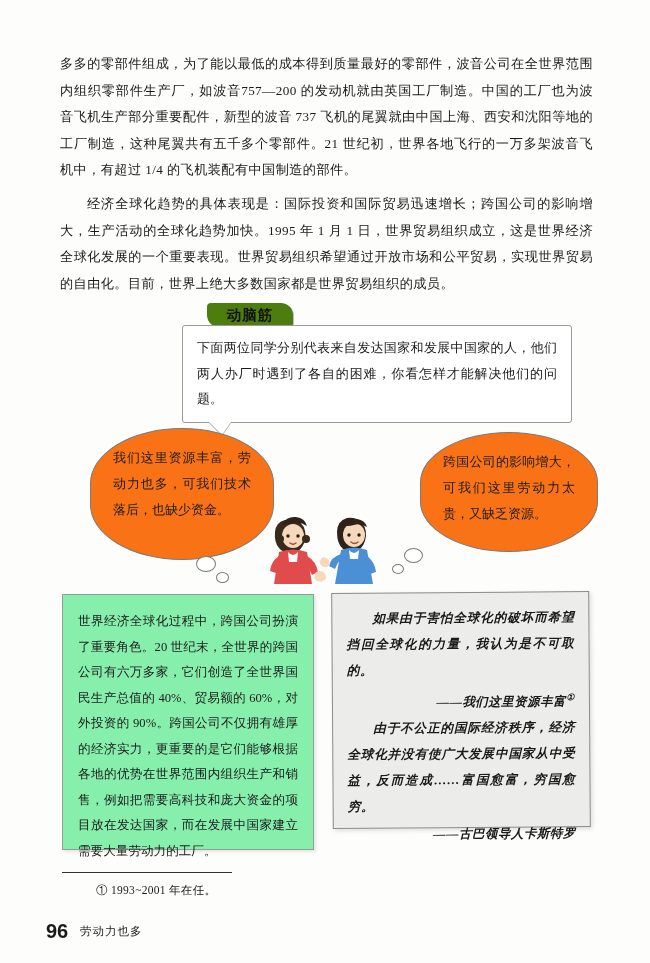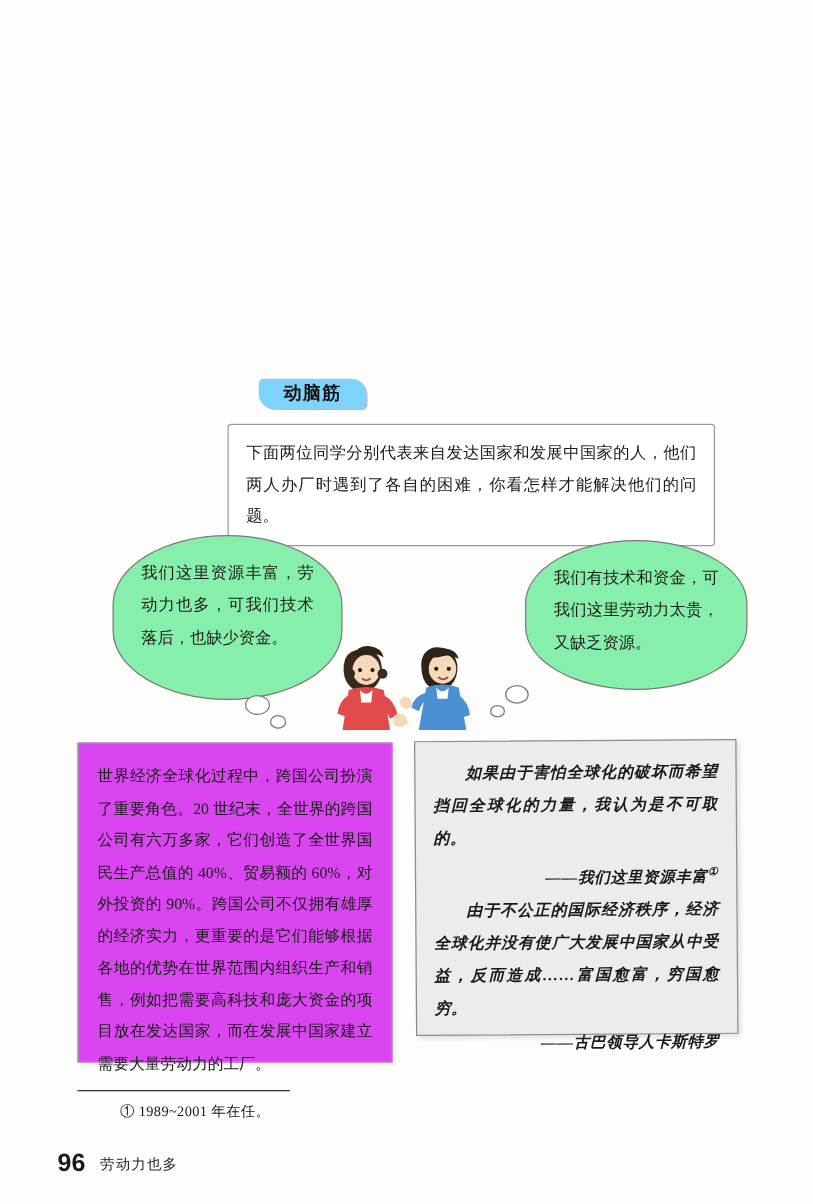--- a/index.html
+++ b/index.html
@@ -43,34 +43,34 @@
     text-indent: 27px;
   }
 
   
   .brain-label {
     position: absolute;
     left: 207px;
     top: 303px;
     width: 86px;
     height: 24px;
-    background: #7dd3fc;
+    background: #4d7c0f;
     border-radius: 4px 12px 4px 12px;
     color: #111;
     font-size: 14.5px;
     font-weight: bold;
     letter-spacing: 1px;
     text-align: center;
     line-height: 24px;
     box-shadow: 1px 1px 0 #bdbdbd;
   }
   .brain-box {
     position: absolute;
     left: 182px;
-    top: 339px;
+    top: 325px;
     width: 390px;
     min-height: 86px;
     border: 1.4px solid #9a9a9a;
     border-radius: 3px;
     background: #fff;
     padding: 9px 14px 10px 14px;
     box-sizing: border-box;
     font-size: 13px;
     line-height: 25.5px;
     text-align: justify;
@@ -86,21 +86,21 @@
     border-right: 9px solid transparent;
     border-top: 13px solid #fff;
     filter: drop-shadow(0 1px 0 #9a9a9a);
   }
 
   
   .bubble {
     position: absolute;
     border: 1.3px solid #7a7a7a;
     border-radius: 50% / 42%;
-    background: #86efac;
+    background: #f97316;
     box-sizing: border-box;
     font-size: 13px;
     line-height: 26px;
     text-align: justify;
     text-justify: inter-ideograph;
     padding: 16px 22px;
   }
   #bubble-left {
     left: 90px;
     top: 428px;
@@ -141,21 +141,21 @@
     line-height: 25.5px;
     text-align: justify;
     text-justify: inter-ideograph;
   }
   #panel-left {
     left: 62px;
     top: 594px;
     width: 252px;
     height: 256px;
     border: 1.3px solid #999;
-    background: #d946ef;
+    background: #86efac;
     padding: 14px 15px;
     box-shadow: 2px 2px 3px rgba(0,0,0,0.10);
   }
   #panel-right {
     left: 332px;
     top: 592px;
     width: 258px;
     height: 236px;
     border: 1.3px solid #8d8d8d;
     background: #ececea;
@@ -211,29 +211,31 @@
     font-size: 11.5px;
     letter-spacing: 1px;
     color: #222;
   }
 </style>
 </head>
 <body>
 
 <div class="page">
 
+  <p class="para" id="para-1">多多的零部件组成，为了能以最低的成本得到质量最好的零部件，波音公司在全世界范围内组织零部件生产厂，如波音757—200 的发动机就由英国工厂制造。中国的工厂也为波音飞机生产部分重要配件，新型的波音 737 飞机的尾翼就由中国上海、西安和沈阳等地的工厂制造，这种尾翼共有五千多个零部件。21 世纪初，世界各地飞行的一万多架波音飞机中，有超过 1/4 的飞机装配有中国制造的部件。</p>
+  <p class="para" id="para-2">经济全球化趋势的具体表现是：国际投资和国际贸易迅速增长；跨国公司的影响增大，生产活动的全球化趋势加快。1995 年 1 月 1 日，世界贸易组织成立，这是世界经济全球化发展的一个重要表现。世界贸易组织希望通过开放市场和公平贸易，实现世界贸易的自由化。目前，世界上绝大多数国家都是世界贸易组织的成员。</p>
 
   <div class="brain-label">动脑筋</div>
   <div class="brain-box">下面两位同学分别代表来自发达国家和发展中国家的人，他们两人办厂时遇到了各自的困难，你看怎样才能解决他们的问题。</div>
 
   <div class="bubble" id="bubble-left">我们这里资源丰富，劳动力也多，可我们技术落后，也缺少资金。</div>
   <div class="bubble-dot" id="bl-d1"></div>
   <div class="bubble-dot" id="bl-d2"></div>
 
-  <div class="bubble" id="bubble-right">我们有技术和资金，可我们这里劳动力太贵，又缺乏资源。</div>
+  <div class="bubble" id="bubble-right">跨国公司的影响增大，可我们这里劳动力太贵，又缺乏资源。</div>
   <div class="bubble-dot" id="br-d1"></div>
   <div class="bubble-dot" id="br-d2"></div>
 
   <svg class="figures" viewBox="0 0 140 92">
 
     <g>
       <path d="M30 26 q-9 2 -10 12 q-1 10 4 16 q4 5 11 5 q8 0 12 -6 q5 -7 3 -16 q-2 -10 -12 -11 z" fill="#3a2a1c"></path>
       <ellipse cx="38" cy="42" rx="11" ry="12" fill="#f6d9bd"></ellipse>
       <path d="M27 30 q5 -8 14 -7 q9 1 11 9 q-6 -4 -13 -3 q-7 1 -12 1 z" fill="#2f2218"></path>
       <circle cx="33" cy="42" r="1.7" fill="#2b1d10"></circle>
@@ -266,18 +268,18 @@
   <div class="panel" id="panel-left">世界经济全球化过程中，跨国公司扮演了重要角色。20 世纪末，全世界的跨国公司有六万多家，它们创造了全世界国民生产总值的 40%、贸易额的 60%，对外投资的 90%。跨国公司不仅拥有雄厚的经济实力，更重要的是它们能够根据各地的优势在世界范围内组织生产和销售，例如把需要高科技和庞大资金的项目放在发达国家，而在发展中国家建立需要大量劳动力的工厂。</div>
 
   <div class="panel" id="panel-right">
     <div class="quote-ind">如果由于害怕全球化的破坏而希望挡回全球化的力量，我认为是不可取的。</div>
     <div class="attrib"><span>——我们这里资源丰富</span><span class="sup">①</span></div>
     <div class="quote-ind">由于不公正的国际经济秩序，经济全球化并没有使广大发展中国家从中受益，反而造成……富国愈富，穷国愈穷。</div>
     <div class="attrib">——古巴领导人卡斯特罗</div>
   </div>
 
   <div class="footnote-rule"></div>
-  <div class="footnote">① 1989~2001 年在任。</div>
+  <div class="footnote">① 1993~2001 年在任。</div>
 
   <div class="page-num">96</div>
   <div class="footer-title">劳动力也多</div>
 
 </div>
 
 </body></html>

